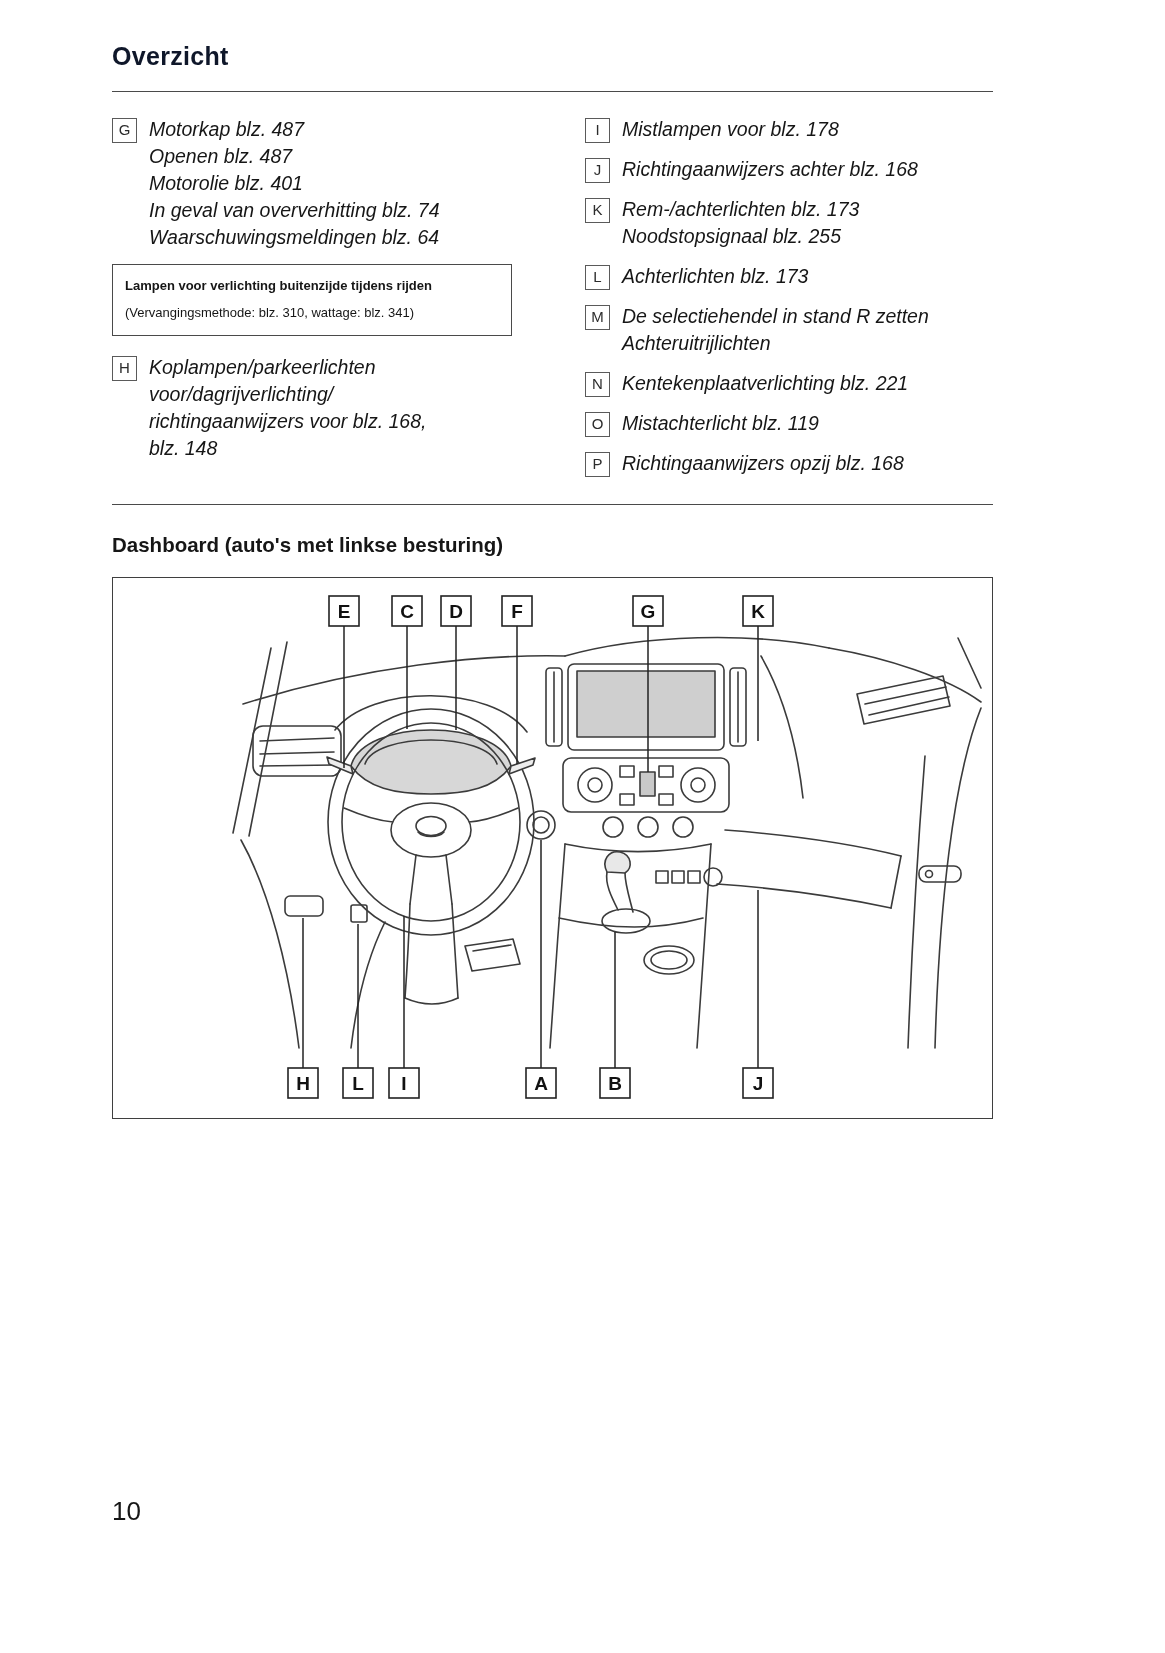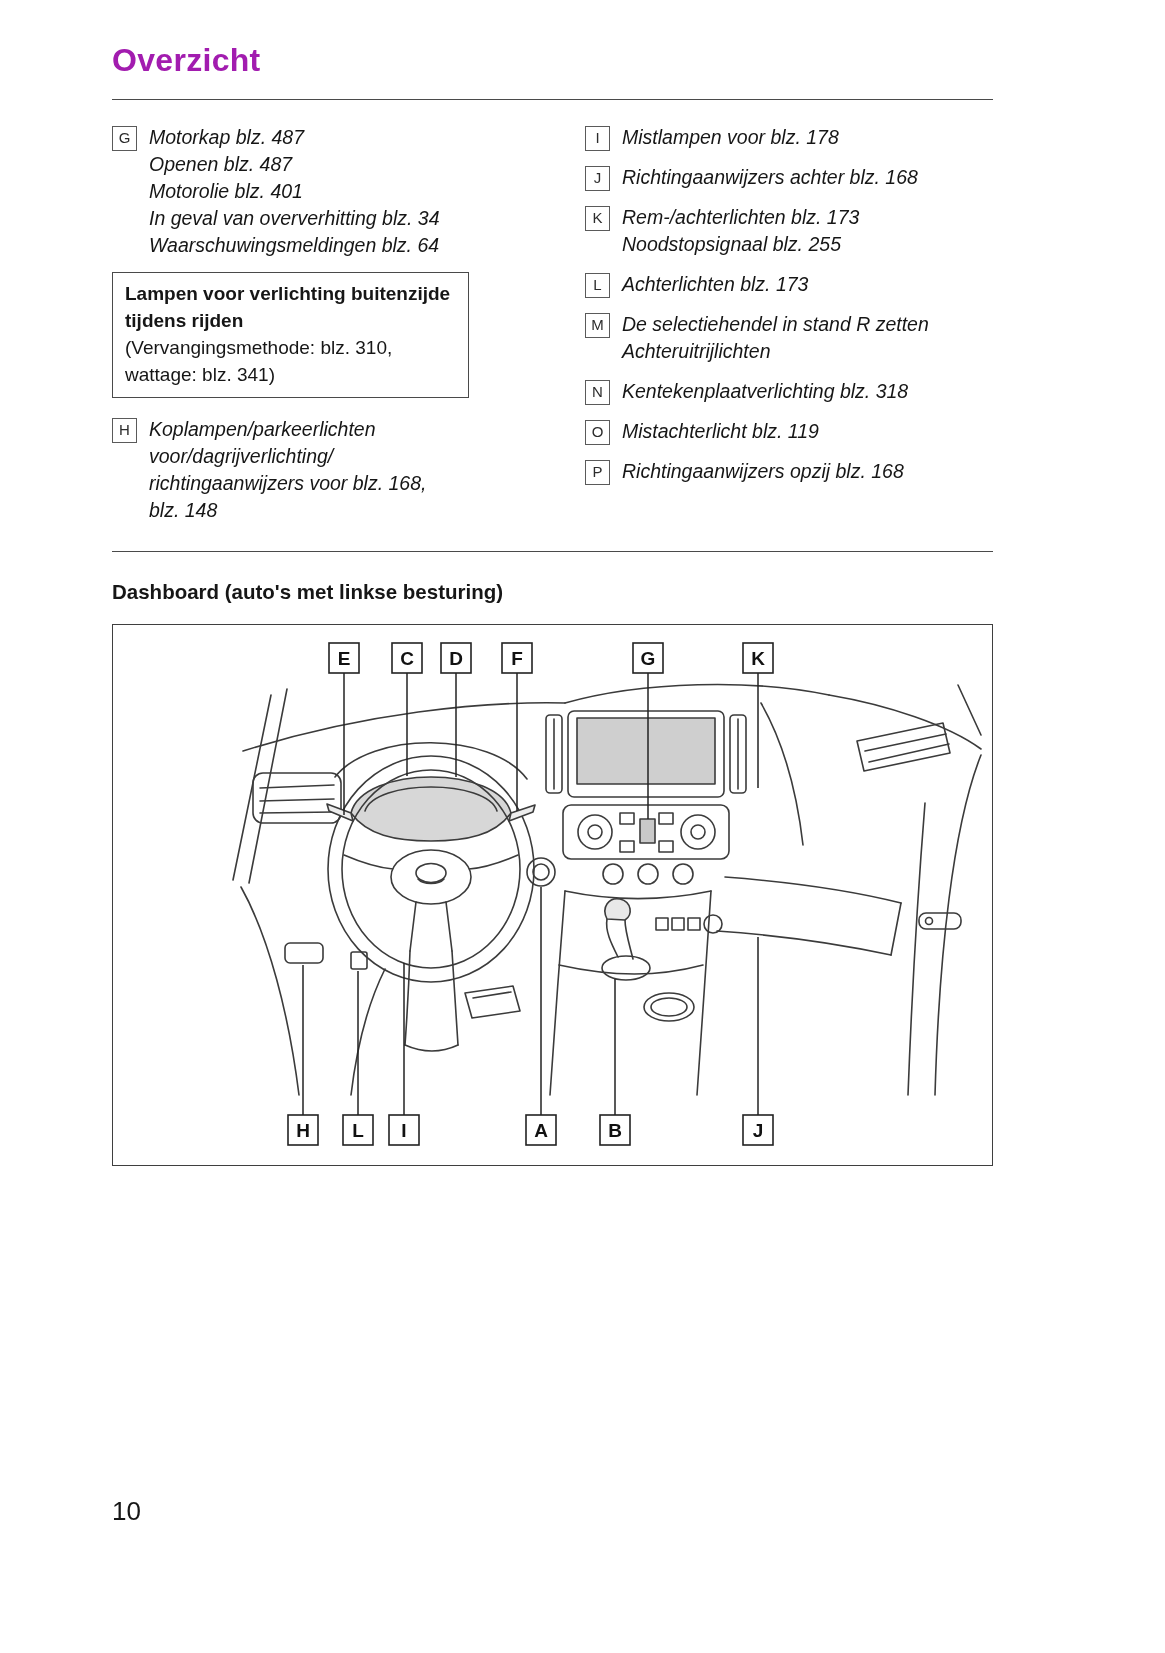--- a/index.html
+++ b/index.html
@@ -3,37 +3,37 @@
 <meta charset="utf-8">
 <style>
   * { margin:0; padding:0; box-sizing:border-box; }
   html,body { background:#ffffff; }
   body {
     width:1165px; height:1653px;
     font-family:"Liberation Sans","DejaVu Sans",sans-serif;
     color:#161616; position:relative;
   }
   .content { position:absolute; left:112px; top:0; width:881px; }
-  h1.title { font-size:32px; font-weight:700; margin-top:42px; letter-spacing:.3px; color:#a21caf; }
+  h1.title { font-size:25px; font-weight:700; margin-top:42px; letter-spacing:.3px; color:#0f172a; }
   .rule { border:none; border-top:1.6px solid #4a4a4a; height:0; }
   .rule-top { margin-top:20px; }
   .rule-bottom { margin-top:14px; }
   .columns { display:flex; margin-top:24px; }
   .col-left { width:473px; flex:0 0 473px; }
   .col-right { flex:1; }
   .legend-item { display:flex; margin-bottom:13px; }
   .keybox {
     flex:0 0 auto; width:25px; height:25px; border:1.7px solid #5a5a5a;
     font-size:15px; line-height:22px; text-align:center; color:#2c2c2c;
     margin-right:12px; margin-top:2px; font-weight:500;
   }
   .lines { font-size:19.5px; line-height:27px;font-style:italic; }
   .note-box {
-    border:1.7px solid #4a4a4a; padding:7px 12px 9px 12px; width:357px;
-    font-size:19px; line-height:27px; margin:6px 0 18px 0;
+    border:1.7px solid #4a4a4a; padding:7px 12px 9px 12px; width:400px;
+    font-size:13px; line-height:27px; margin:6px 0 18px 0;
   }
   .note-box .bold { font-weight:700; }
   .footnote { margin-top:46px; font-size:19px; }
   .footnote sup { font-size:13px; vertical-align:super; }
   h2.dash-heading { font-size:20.5px; font-weight:700; margin-top:28px; }
   .diagram-frame {
     border:1.5px solid #3f3f3f; margin-top:20px; width:881px; height:542px;
     overflow:hidden; background:#fff;
   }
   .page-number { position:absolute; left:112px; top:1496px; font-size:26px; font-weight:400; }
@@ -49,21 +49,21 @@
   <div class="columns">
 
     <div class="col-left">
 
       <div class="legend-item">
         <span class="keybox">G</span>
         <div class="lines">
           <div>Motorkap blz. 487</div>
           <div>Openen blz. 487</div>
           <div>Motorolie blz. 401</div>
-          <div>In geval van oververhitting blz. 34</div>
+          <div>In geval van oververhitting blz. 74</div>
           <div>Waarschuwingsmeldingen blz. 64</div>
         </div>
       </div>
 
       <div class="note-box">
         <div class="bold">Lampen voor verlichting buitenzijde tijdens rijden</div>
         <div>(Vervangingsmethode: blz. 310, wattage: blz. 341)</div>
       </div>
 
       <div class="legend-item">
@@ -113,21 +113,21 @@
         <span class="keybox">M</span>
         <div class="lines">
           <div>De selectiehendel in stand R zetten</div>
           <div>Achteruitrijlichten</div>
         </div>
       </div>
 
       <div class="legend-item">
         <span class="keybox">N</span>
         <div class="lines">
-          <div>Kentekenplaatverlichting blz. 318</div>
+          <div>Kentekenplaatverlichting blz. 221</div>
         </div>
       </div>
 
       <div class="legend-item">
         <span class="keybox">O</span>
         <div class="lines">
           <div>Mistachterlicht blz. 119</div>
         </div>
       </div>
 

